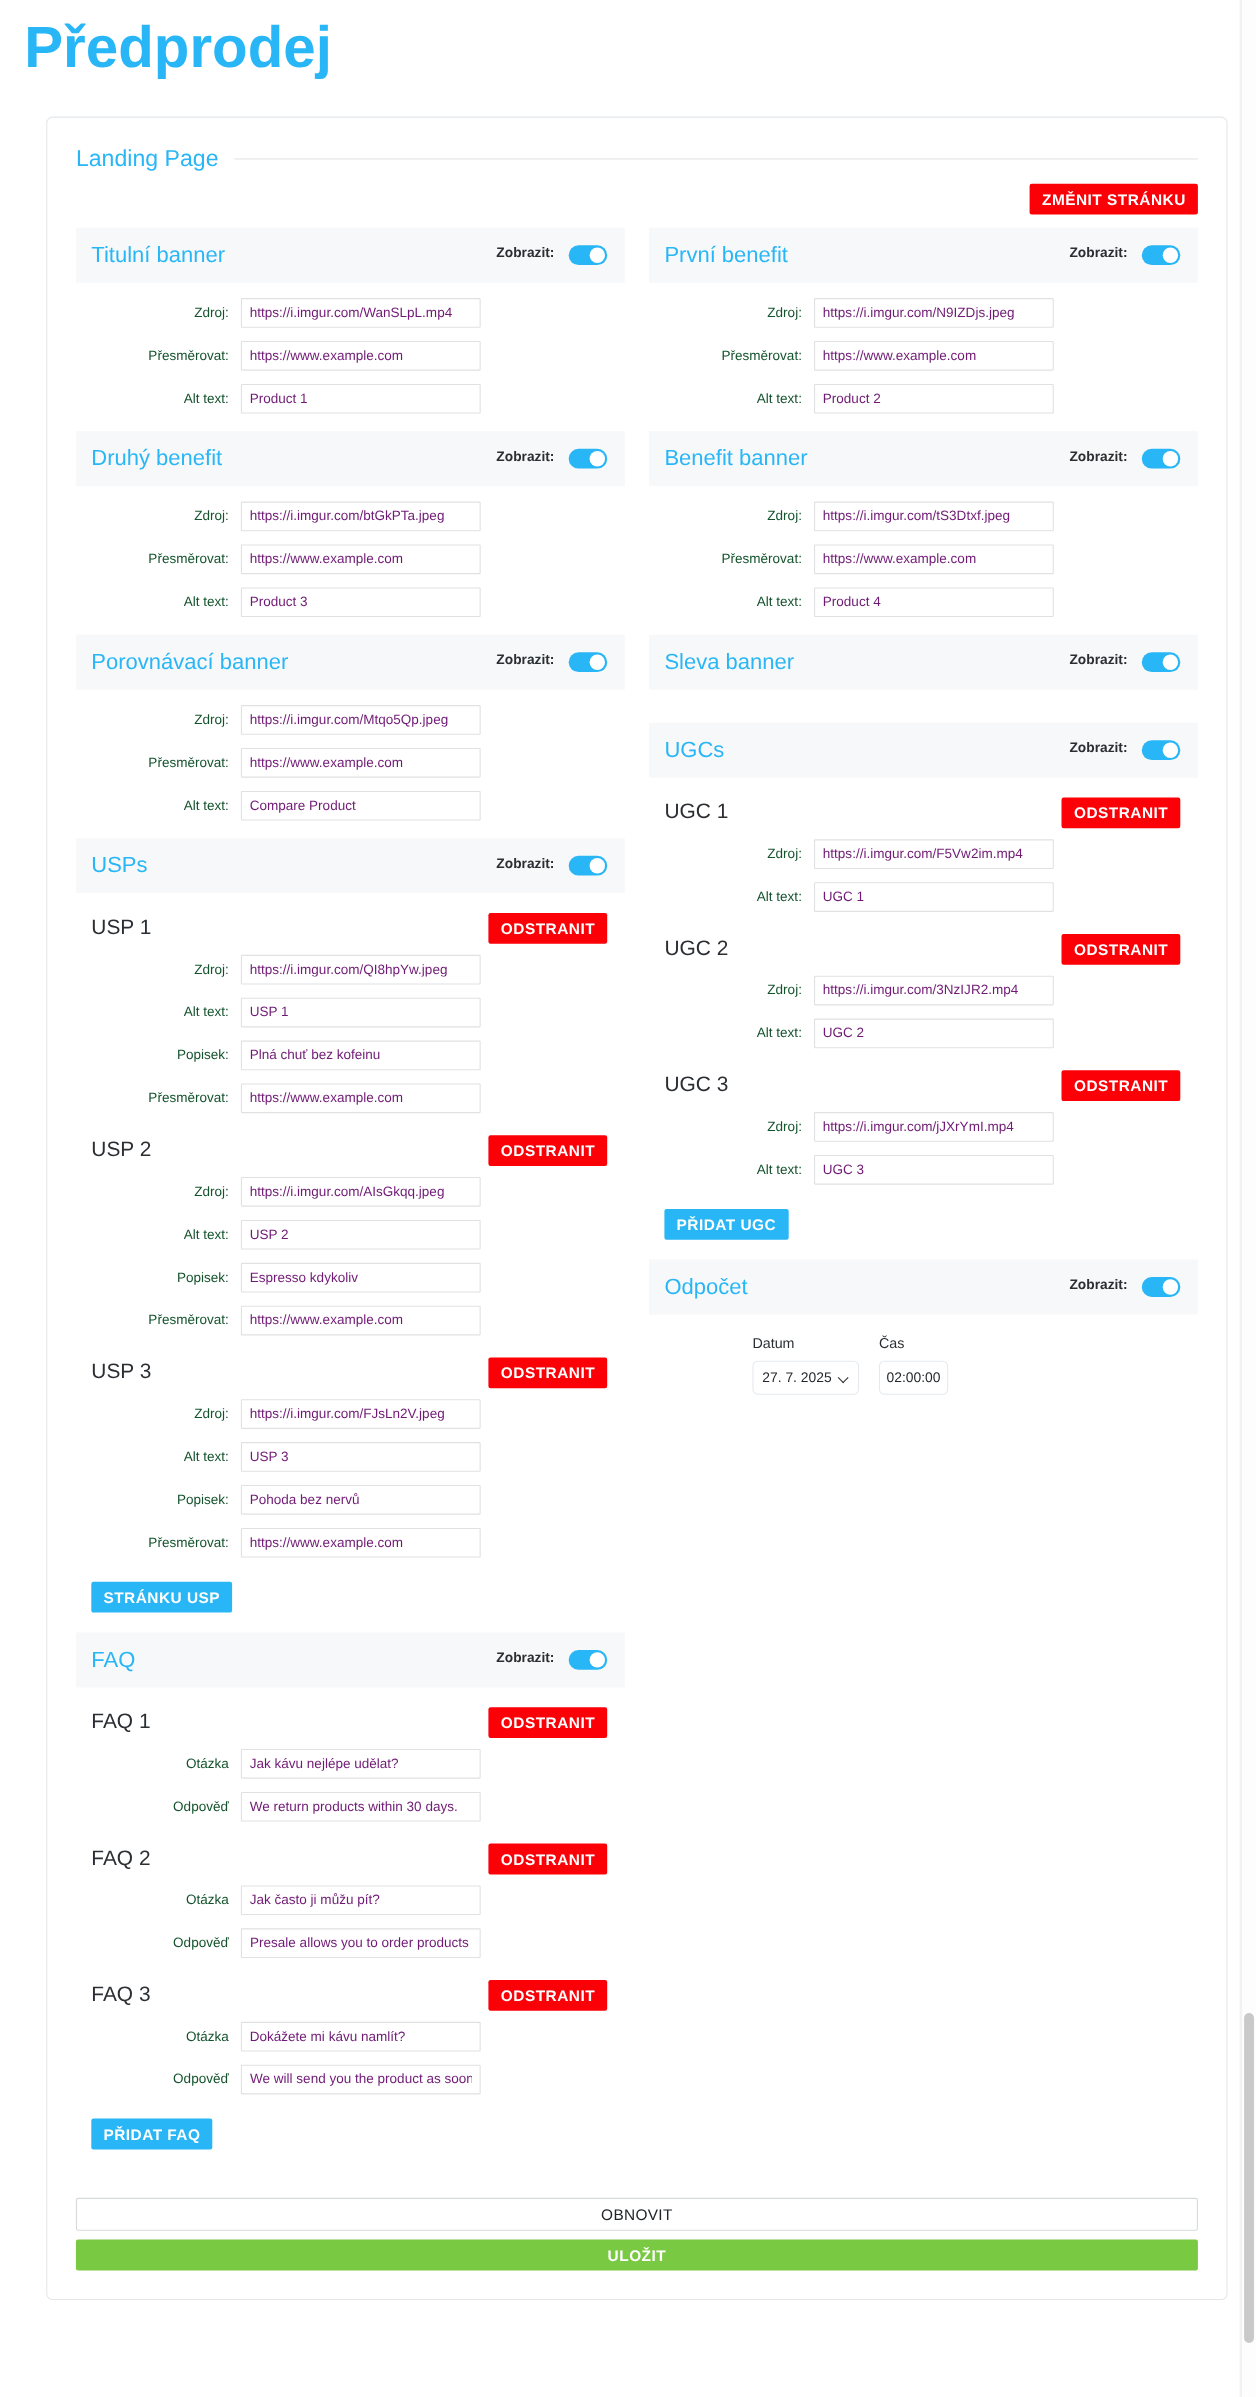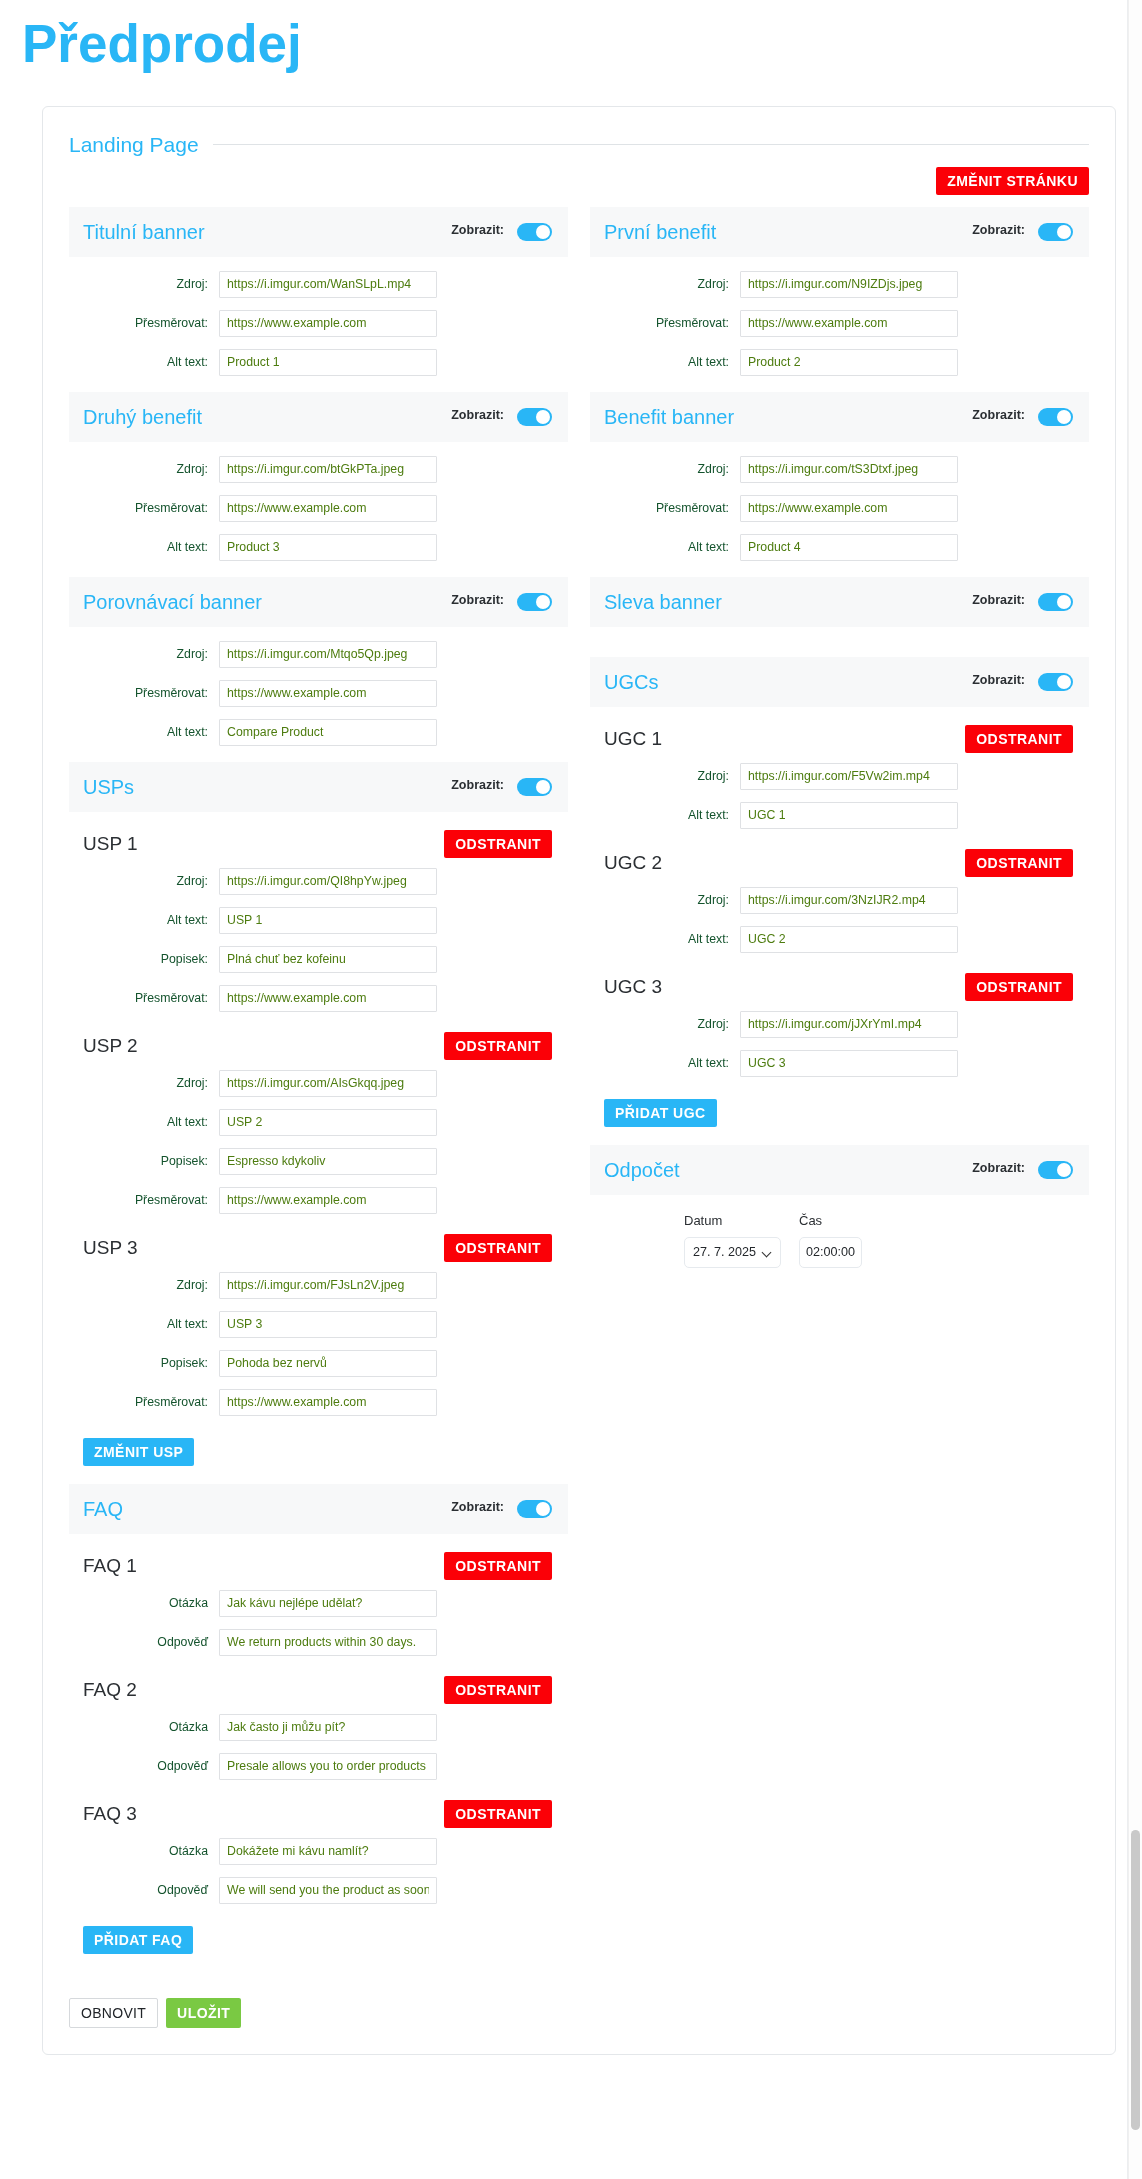--- a/index.html
+++ b/index.html
@@ -142,21 +142,21 @@
     flex: none;
     line-height: 1.2;
   }
   .finput {
     width: 218px;
     height: 27px;
     border: 1px solid #dfe1e4;
     background: #fff;
     font-family: "Liberation Sans", sans-serif;
     font-size: 12.3px;
-    color: #4d7c0f;
+    color: #701a75;
     padding: 0 7px;
     border-radius: 1px;
     outline: none;
   }
 
   
   .item-head {
     display: flex;
     align-items: center;
     justify-content: space-between;
@@ -210,20 +210,21 @@
     color: #24282c;
     text-align: center;
     outline: none;
   }
 
   
   .footer-row {
     display: flex;
     gap: 8px;
     padding: 26px 26px 0 26px;
+    flex-direction: column;
   }
 
   
   .scrollbar-track {
     position: absolute;
     top: 0; right: 0;
     width: 14px; height: 2179px;
     background: #fdfdfd;
     border-left: 1px solid #f0f0f0;
   }
@@ -408,21 +409,21 @@
               <span class="flabel">Popisek:</span>
               <input class="finput" value="Pohoda bez nervů" style="">
             </div>
             <div class="frow">
               <span class="flabel">Přesměrovat:</span>
               <input class="finput" value="https://www.example.com" style="">
             </div>
           </div>
 
           <div class="addbtn-row">
-            <button class="btn btn-info">ZMĚNIT USP</button>
+            <button class="btn btn-info">STRÁNKU USP</button>
           </div>
         </div>
       </div>
 
       <div class="panel">
         <div class="panel-head">
           <span class="panel-title">FAQ</span>
           <span class="toggle-wrap">
             <span class="toggle-label">Zobrazit:</span>
             <span class="switch"></span>

